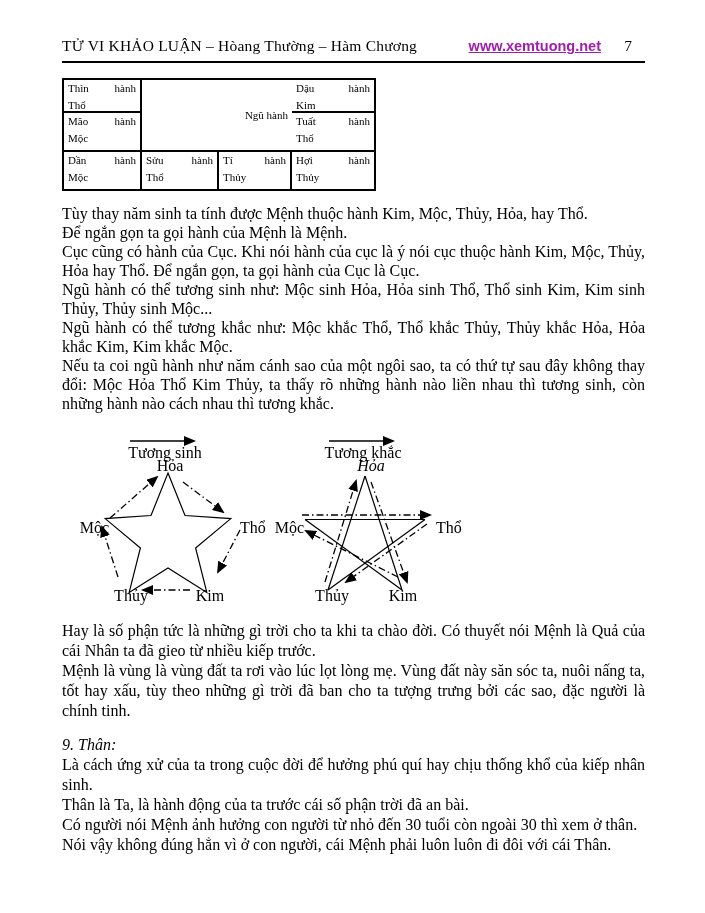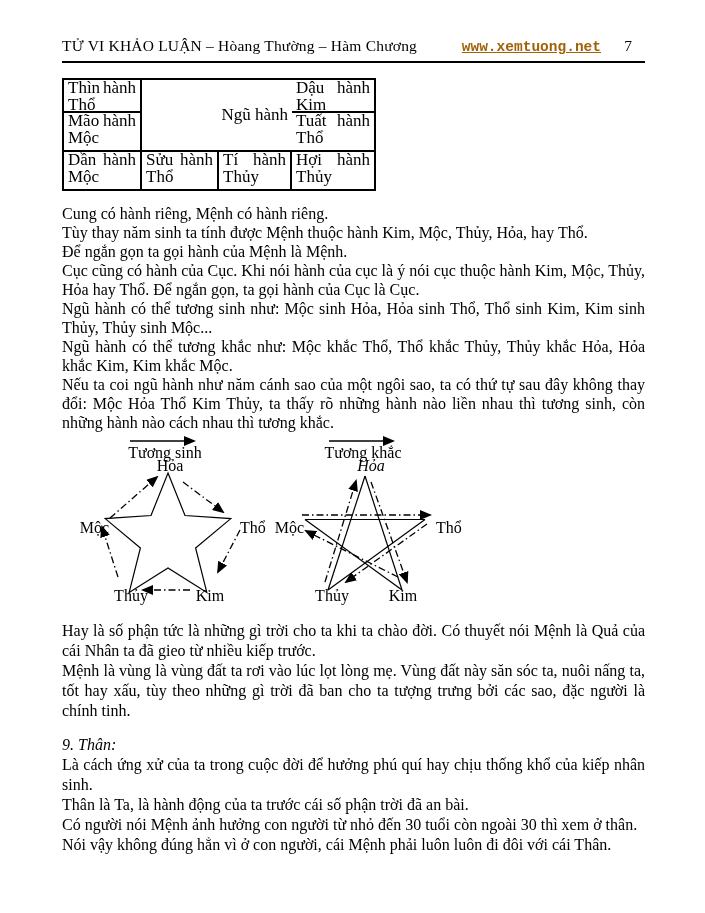--- a/index.html
+++ b/index.html
@@ -7,31 +7,31 @@
     position:relative; width:705px; height:913px; background:#ffffff;
     font-family:"Liberation Serif", serif; color:#000; overflow:hidden;
   }
   
   .hdr {
     position:absolute; left:62px; top:37px; width:583px;
     display:flex; align-items:baseline; font-size:15.5px; white-space:nowrap;
   }
   .hdr-title { letter-spacing:0.2px; }
   .hdr-link {
-    margin-left:auto; font-family:Liberation Mono, monospace;
-    font-weight:bold; font-size:14.5px; color:#a16207;
+    margin-left:auto; font-family:Liberation Sans, sans-serif;
+    font-weight:bold; font-size:14.5px; color:#a21caf;
     text-decoration:underline; cursor:pointer;
   }
   .hdr-page { width:34px; text-align:center; margin-left:10px; font-size:15.5px; }
   .rule { position:absolute; left:62px; top:61px; width:583px; height:0; border-top:2px solid #000; }
   
   .tbl {
     position:absolute; left:62px; top:78px;
     display:grid; grid-template-columns:78px 77px 73px 82px; grid-template-rows:33px 39px 37px;
-    border:2px solid #000; font-size:17px; line-height:16.5px; background:#fff;
+    border:2px solid #000; font-size:11px; line-height:16.5px; background:#fff;
   }
   .tbl .c { border-right:2px solid #000; border-bottom:2px solid #000; padding:0 4px 0 4px; box-sizing:border-box; }
   .tbl .nr { border-right:none; }
   .tbl .nb { border-bottom:none; }
   .jl { display:flex; justify-content:space-between; }
   .c-mid {
     grid-column:2 / 4; grid-row:1 / 3;
     display:flex; align-items:center; justify-content:flex-end; padding-bottom:22px;
   }
   .r1c1{grid-column:1;grid-row:1}.r1c4{grid-column:4;grid-row:1}
@@ -128,21 +128,20 @@
     <div class="c r3c4 nr nb">
       <div class="jl">
           <span>Hợi</span>
           <span>hành</span>
         </div>
       <div>Thủy</div>
     </div>
   </div>
 
   <div id="block1" class="textblock">
-    <p>Cung có hành riêng, Mệnh có hành riêng.</p>
     <p>Tùy thay năm sinh ta tính được Mệnh thuộc  hành Kim, Mộc, Thủy, Hỏa, hay Thổ.</p>
     <p>Để ngắn gọn ta gọi hành của Mệnh là Mệnh.</p>
     <p>Cục cũng có hành của Cục. Khi nói hành của cục là ý nói cục thuộc hành Kim, Mộc, Thủy, Hỏa hay Thổ. Để ngắn gọn, ta gọi hành của Cục là Cục.</p>
     <p>Ngũ hành có thể tương sinh như: Mộc sinh Hỏa, Hỏa sinh Thổ, Thổ sinh Kim, Kim sinh Thủy, Thủy sinh Mộc...</p>
     <p>Ngũ hành có thể tương khắc như: Mộc khắc Thổ, Thổ khắc Thủy, Thủy khắc Hỏa, Hỏa khắc Kim, Kim khắc Mộc.</p>
     <p>Nếu ta coi ngũ hành như năm cánh sao của một ngôi sao, ta có thứ tự sau đây không thay đổi: Mộc Hỏa Thổ Kim Thủy, ta thấy rõ những hành nào liền nhau thì tương sinh, còn những hành nào cách nhau thì tương khắc.</p>
   </div>
 
   <svg class="diagrams" width="450" height="175" viewBox="0 0 450 175">
     <defs>

